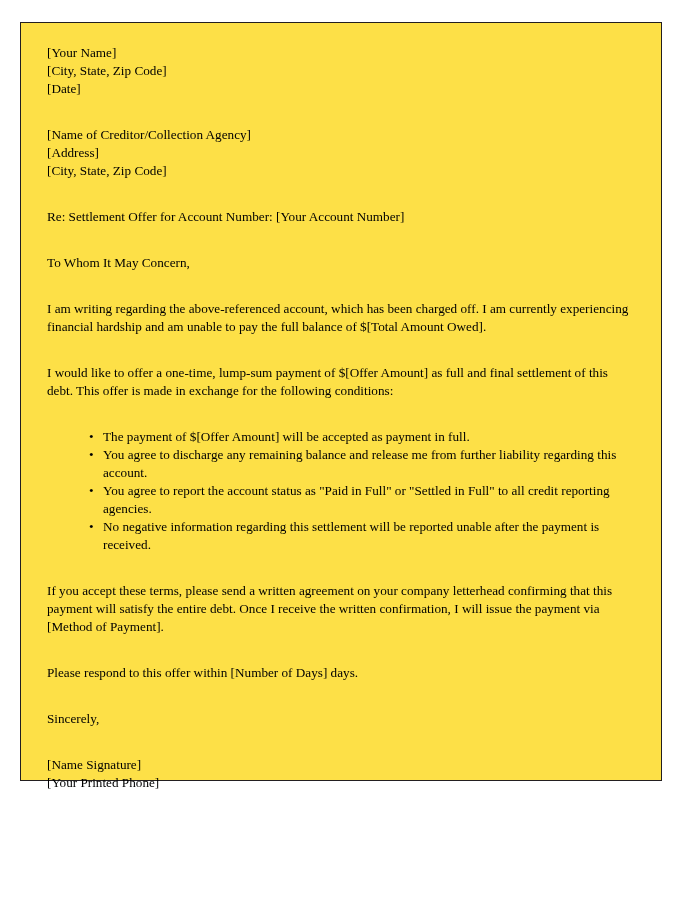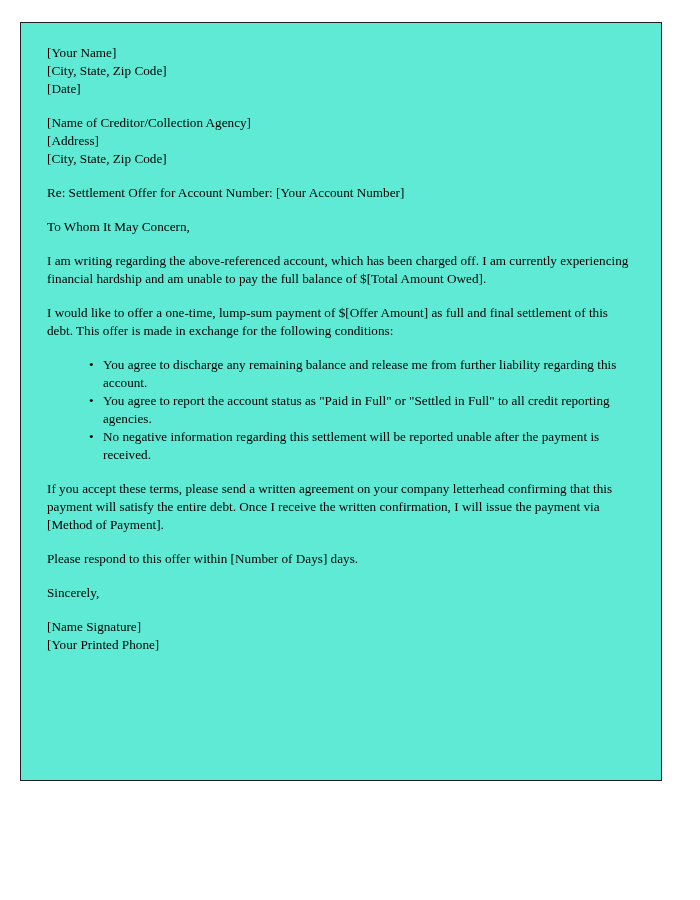--- a/index.html
+++ b/index.html
@@ -24,40 +24,40 @@
 
   
   .letter-frame {
     position: absolute;
     left: 20px;
     top: 22px;
     width: 642px;
     height: 759px;
     box-sizing: border-box;
     border: 1px solid #231f20;
-    background: #5eead4;
+    background: #fde047;
   }
 
   .letter-body {
     position: absolute;
     left: 26px;
     top: 21px;
     width: 590px;
     font-size: 13.2px;
     line-height: 18px;
     text-align: left;
     color: #000000;
   }
 
   .block {
     margin: 0;
   }
 
   .block + .block {
-    margin-top: 16px;
+    margin-top: 28px;
   }
 
   .addr-line {
     display: block;
     white-space: pre;
   }
 
   p.para {
     margin: 0;
   }
@@ -109,20 +109,21 @@
 
       <p class="block para">Re: Settlement Offer for Account Number: [Your Account Number]</p>
 
       <p class="block para">To Whom It May Concern,</p>
 
       <p class="block para">I am writing regarding the above-referenced account, which has been charged off. I am currently experiencing financial hardship and am unable to pay the full balance of $[Total Amount Owed].</p>
 
       <p class="block para">I would like to offer a one-time, lump-sum payment of $[Offer Amount] as full and final settlement of this debt. This offer is made in exchange for the following conditions:</p>
 
       <ul class="block conditions">
+        <li>The payment of $[Offer Amount] will be accepted as payment in full.</li>
         <li>You agree to discharge any remaining balance and release me from further liability regarding this account.</li>
         <li>You agree to report the account status as "Paid in Full" or "Settled in Full" to all credit reporting agencies.</li>
         <li>No negative information regarding this settlement will be reported unable after the payment is received.</li>
       </ul>
 
       <p class="block para">If you accept these terms, please send a written agreement on your company letterhead confirming that this payment will satisfy the entire debt. Once I receive the written confirmation, I will issue the payment via [Method of Payment].</p>
 
       <p class="block para">Please respond to this offer within [Number of Days] days.</p>
 
       <p class="block para">Sincerely,</p>

